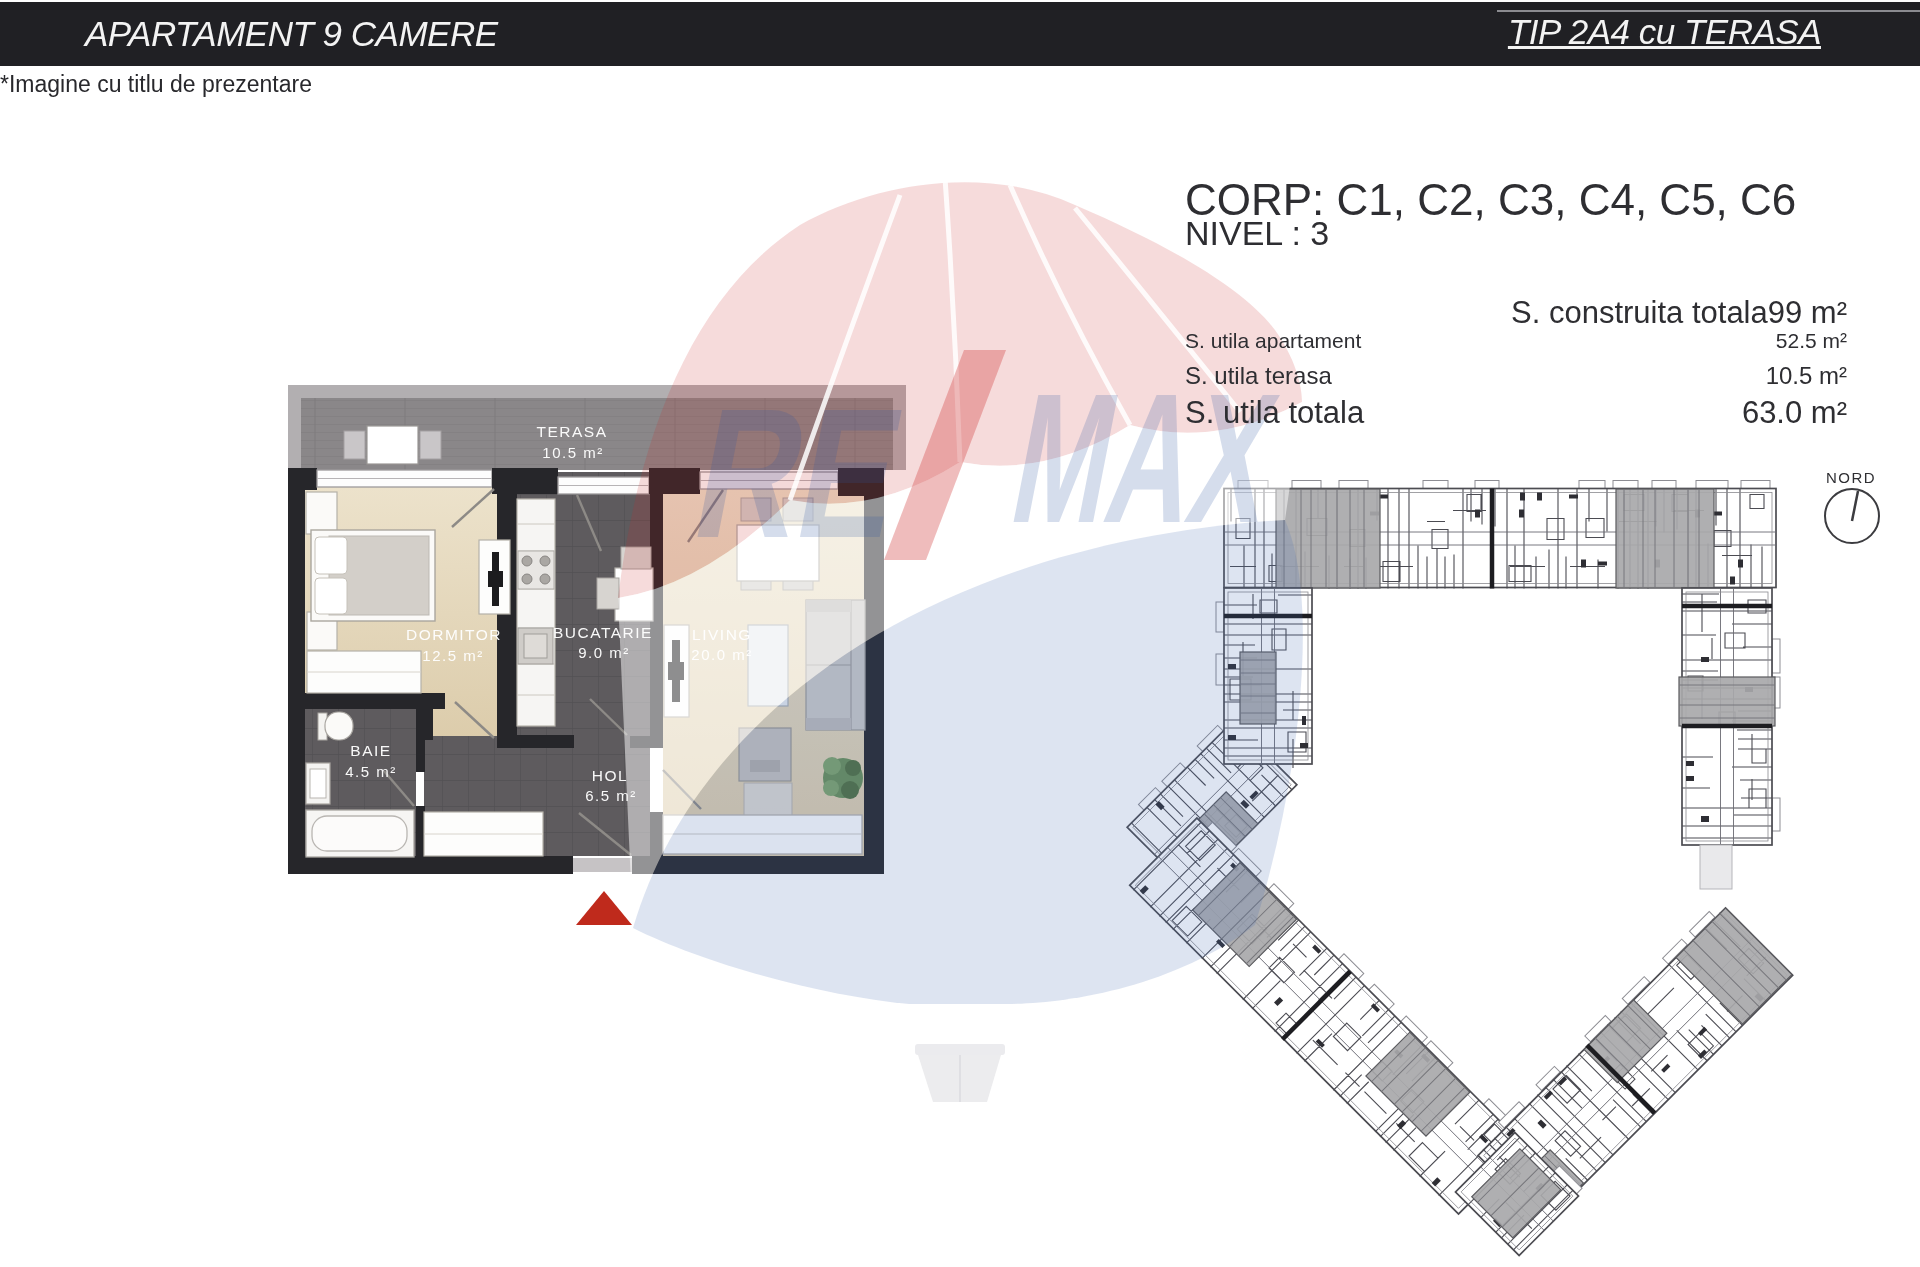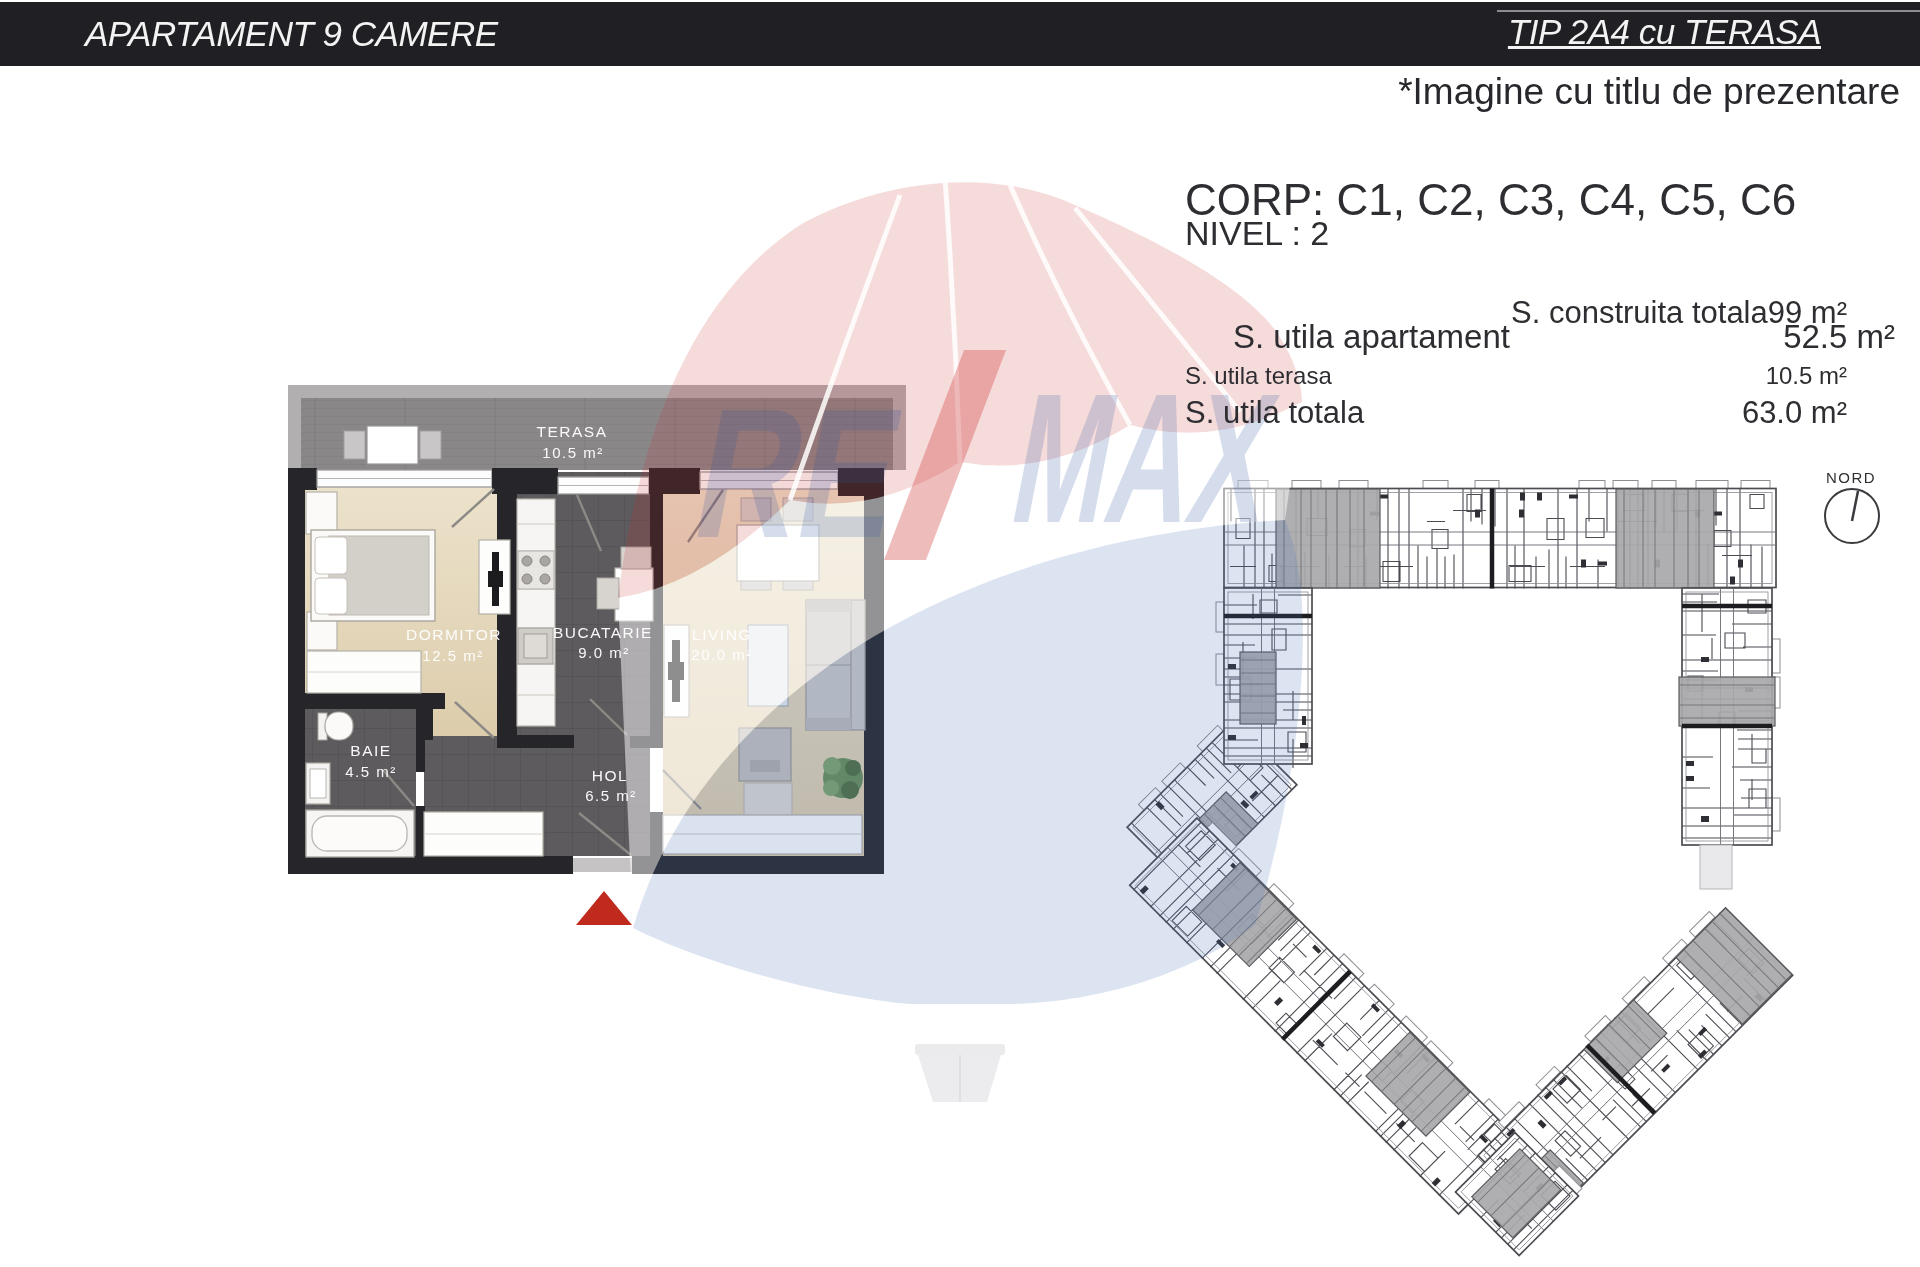--- a/index.html
+++ b/index.html
@@ -12,29 +12,29 @@
 <body>
 
 <div style="position:absolute;left:0;top:2px;width:1920px;height:64px;background:#202024;z-index:10;"></div>
 
 <div style="position:absolute;left:1497px;top:10px;width:423px;height:2px;background:#8b8b90;z-index:11;"></div>
 
 <div class="txt" style="left:85px;top:14px;font-size:35px;font-style:italic;color:#f3f3f3;letter-spacing:-0.5px;z-index:12;">APARTAMENT 9 CAMERE</div>
 
 <div class="txt" style="left:0;top:12px;width:1821px;text-align:right;font-size:35px;font-style:italic;color:#f3f3f3;letter-spacing:-0.5px;z-index:12;text-decoration:underline;">TIP 2A4 cu TERASA</div>
 
-<div class="txt" style="left:0;top:71px;width:1900px;text-align:right;font-size:37px;color:#28282c;">*Imagine cu titlu de prezentare</div>
+<div class="txt" style="left:0;top:71px;width:1900px;text-align:left;font-size:23px;color:#28282c;">*Imagine cu titlu de prezentare</div>
 
 <div class="txt" style="left:1185px;top:175px;font-size:44px;">CORP: C1, C2, C3, C4, C5, C6</div>
 
-<div class="txt" style="left:1185px;top:214px;font-size:34px;">NIVEL : 2</div>
+<div class="txt" style="left:1185px;top:214px;font-size:34px;">NIVEL : 3</div>
 
 <div class="txt" style="left:1185px;top:295px;width:662px;font-size:31px;text-align:right;">S. construita totala<span style="float:right">99 m²</span></div>
 
-<div class="txt" style="left:1185px;top:318px;width:662px;font-size:33px;margin-left:48px;">S. utila apartament<span style="float:right">52.5 m²</span></div>
+<div class="txt" style="left:1185px;top:329px;width:662px;font-size:21px;">S. utila apartament<span style="float:right">52.5 m²</span></div>
 
 <div class="txt" style="left:1185px;top:362px;width:662px;font-size:24px;">S. utila terasa<span style="float:right">10.5 m²</span></div>
 
 <div class="txt" style="left:1185px;top:395px;width:662px;font-size:31px;">S. utila totala<span style="float:right">63.0 m²</span></div>
 <svg width="1920" height="1267" viewBox="0 0 1920 1267">
 <defs>
 <linearGradient id="beige" x1="0" y1="0" x2="0" y2="1">
 <stop offset="0" stop-color="#ece2cb"></stop>
         <stop offset="1" stop-color="#dcccab"></stop>
 </linearGradient>

